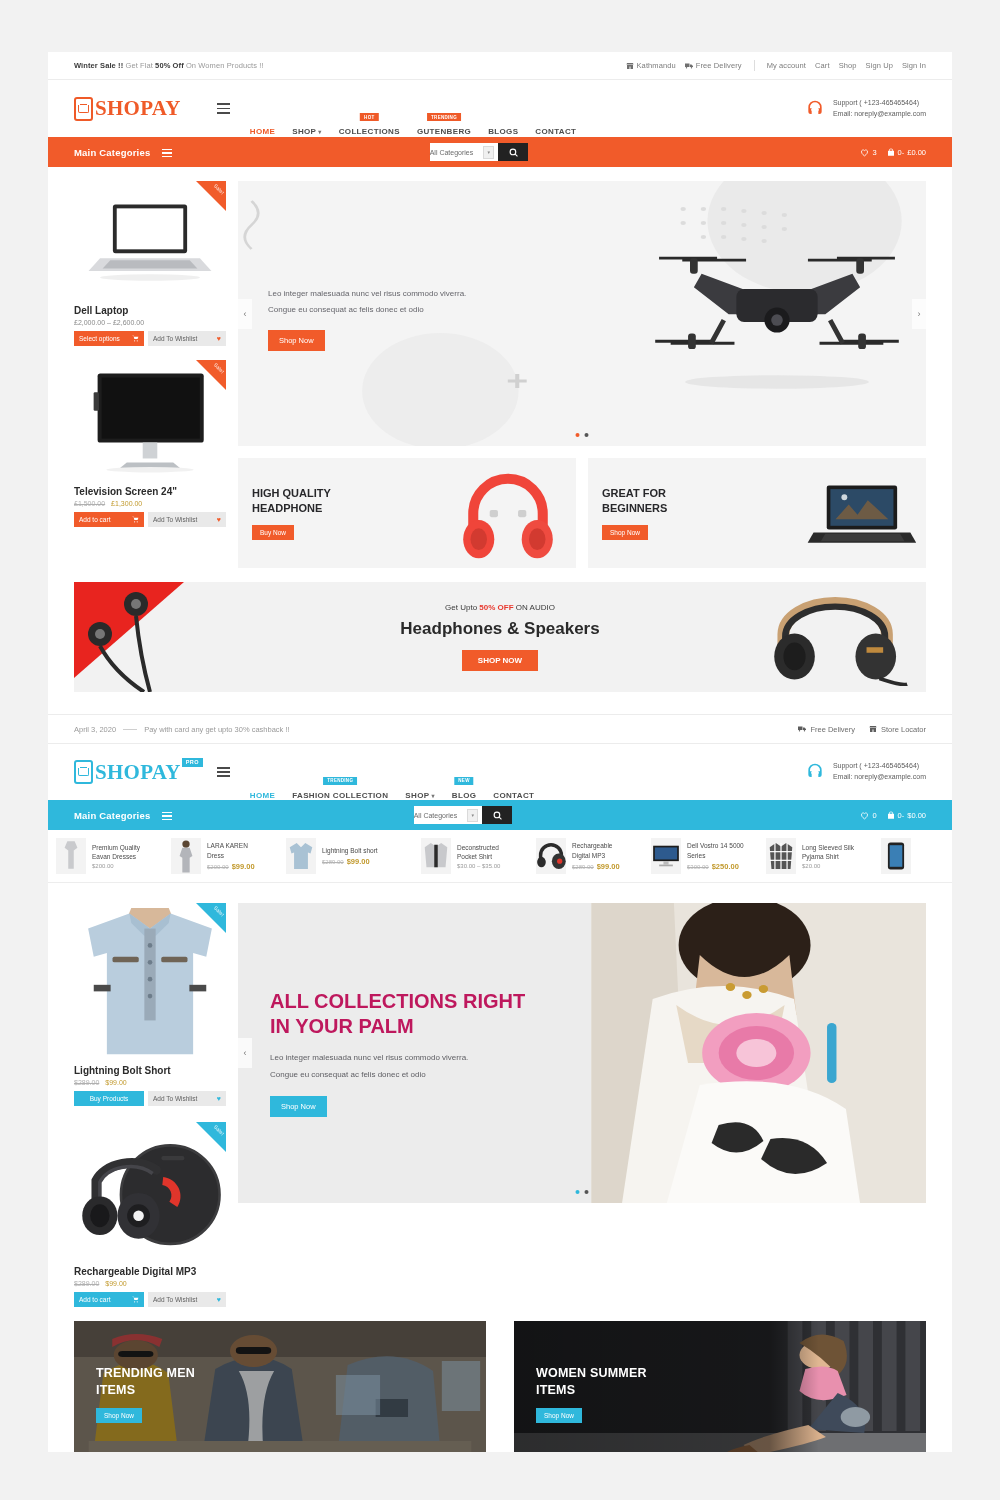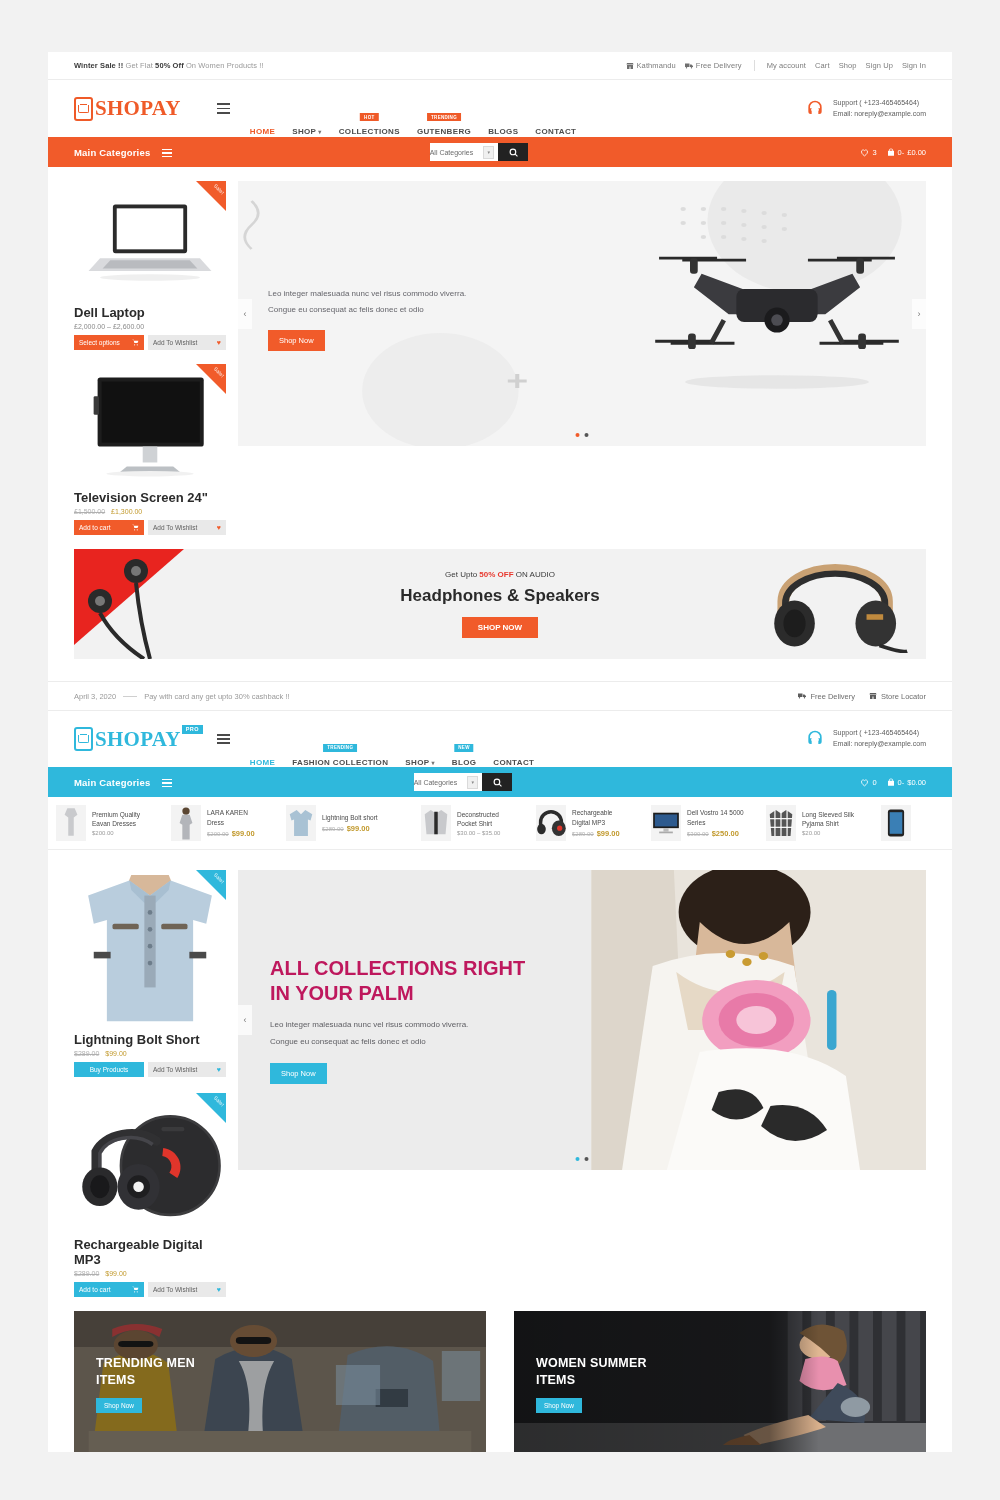--- a/index.html
+++ b/index.html
@@ -115,21 +115,21 @@
   }
   .ribbon{
     position:absolute; top:0; right:0; width:0;height:0;
     border-top:30px solid #f15b2a; border-left:30px solid transparent; z-index:3;
   }
   .ribbon.blue{ border-top-color:#2fb8dc;}
   .ribbon-txt{
     position:absolute; top:5px; right:1px; color:#fff; font-size:5px;
     transform:rotate(45deg); z-index:4; letter-spacing:.2px;
   }
-  .pcard .title{ font-size:13px; font-weight:700; color:#2b2b2b; margin-top:4px;}
+  .pcard .title{ font-size:10px; font-weight:700; color:#2b2b2b; margin-top:4px;}
   .pcard .price{ font-size:7px; color:#8a8a8a; margin-top:3px;}
   .pcard .price .old{ text-decoration:line-through; color:#b0b0b0; margin-right:4px;}
   .pcard .price .new{ color:#c29a2e; }
   .pcard .acts{ display:flex; gap:4px; margin-top:5px;}
   .btn-cart{
     background:#f15b2a; color:#fff; font-size:6.5px; height:15px;
     display:flex;align-items:center; justify-content:space-between;
     padding:0 5px; width:70px; cursor:pointer; white-space:nowrap;
   }
   .btn-cart.blue{ background:#2fb8dc; }
@@ -468,20 +468,55 @@
           </p>
           <div class="btn-shop">Shop Now</div>
         </div>
         <div class="dots">
           <i class="on"></i>
           <i style="background:#555"></i>
         </div>
       </div>
 
       <div class="promo-row">
+        <div class="promo-card">
+          <div class="ptxt">
+            <h3>
+              <span>HIGH QUALITY</span><br>
+              <span>HEADPHONE</span>
+            </h3>
+            <div class="btn-mini">Buy Now</div>
+          </div>
+          <svg style="position:absolute;right:22px;top:8px;" width="92" height="96" viewBox="0 0 100 105">
+            <path d="M12 66 V52 a38 38 0 0176 0 v14" stroke="#f0453a" stroke-width="11" fill="none" stroke-linecap="round"></path>
+            <rect x="30" y="48" width="9" height="8" rx="2" fill="#cfcfcf"></rect>
+            <rect x="61" y="48" width="9" height="8" rx="2" fill="#cfcfcf"></rect>
+            <ellipse cx="18" cy="80" rx="17" ry="21" fill="#f0453a"></ellipse>
+            <ellipse cx="82" cy="80" rx="17" ry="21" fill="#ef4b40"></ellipse>
+            <ellipse cx="18" cy="80" rx="9" ry="12" fill="#d23a30"></ellipse>
+            <ellipse cx="82" cy="80" rx="9" ry="12" fill="#d23a30"></ellipse>
+          </svg>
+        </div>
+        <div class="promo-card">
+          <div class="ptxt">
+            <h3>
+              <span>GREAT FOR</span><br>
+              <span>BEGINNERS</span>
+            </h3>
+            <div class="btn-mini">Shop Now</div>
+          </div>
+          <svg style="position:absolute;right:8px;top:26px;" width="118" height="66" viewBox="0 0 160 90">
+            <rect x="36" y="2" width="96" height="60" rx="3" fill="#1c1c1c"></rect>
+            <rect x="41" y="7" width="86" height="50" fill="#2c4a66"></rect>
+            <path d="M48 48 L66 28 L78 42 L92 22 L120 48 Z" fill="#6d5b45"></path>
+            <circle cx="60" cy="18" r="4" fill="#cfd8de"></circle>
+            <path d="M18 66 L150 66 L158 80 L10 80 Z" fill="#2a2a2a"></path>
+            <path d="M34 68 L136 68 L142 78 L28 78 Z" fill="#3b3b3b"></path>
+          </svg>
+        </div>
       </div>
     </div>
   </div>
 
   <div class="wide-banner">
     <svg style="position:absolute;left:0;top:0;" width="130" height="110" viewBox="0 0 130 110">
       <path d="M0 0 L110 0 L0 96 Z" fill="#e8241f"></path>
       <circle cx="62" cy="22" r="12" fill="#2a2a2a"></circle>
         <circle cx="62" cy="22" r="5" fill="#777"></circle>
       <circle cx="26" cy="52" r="12" fill="#2a2a2a"></circle>

